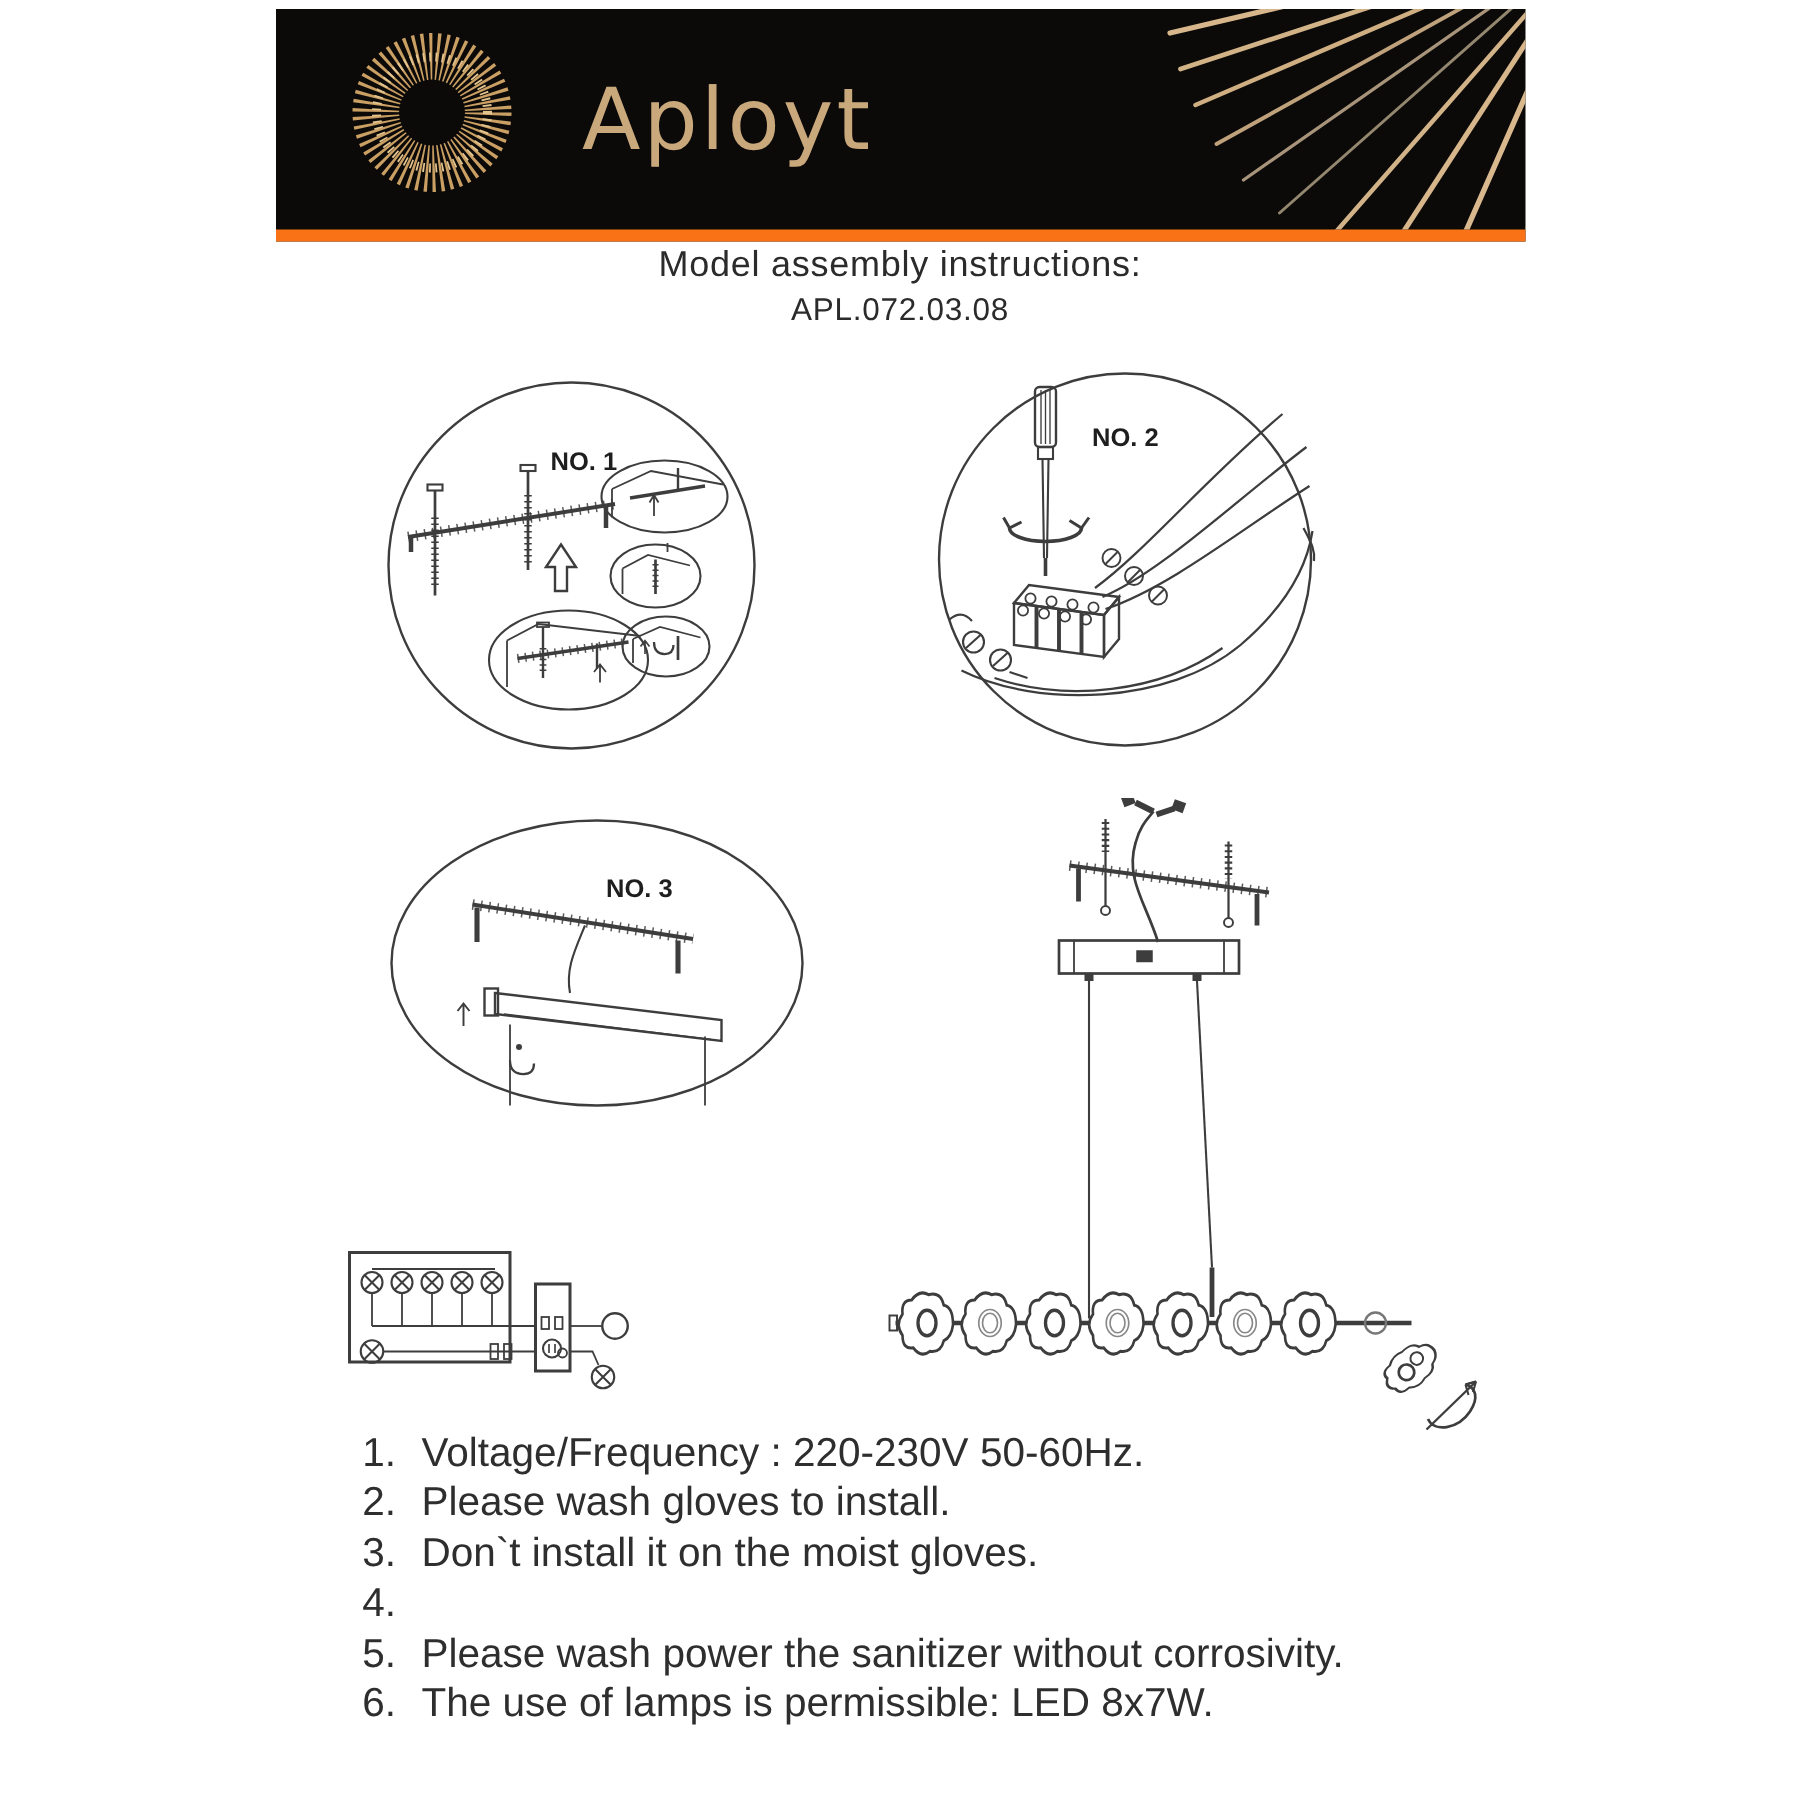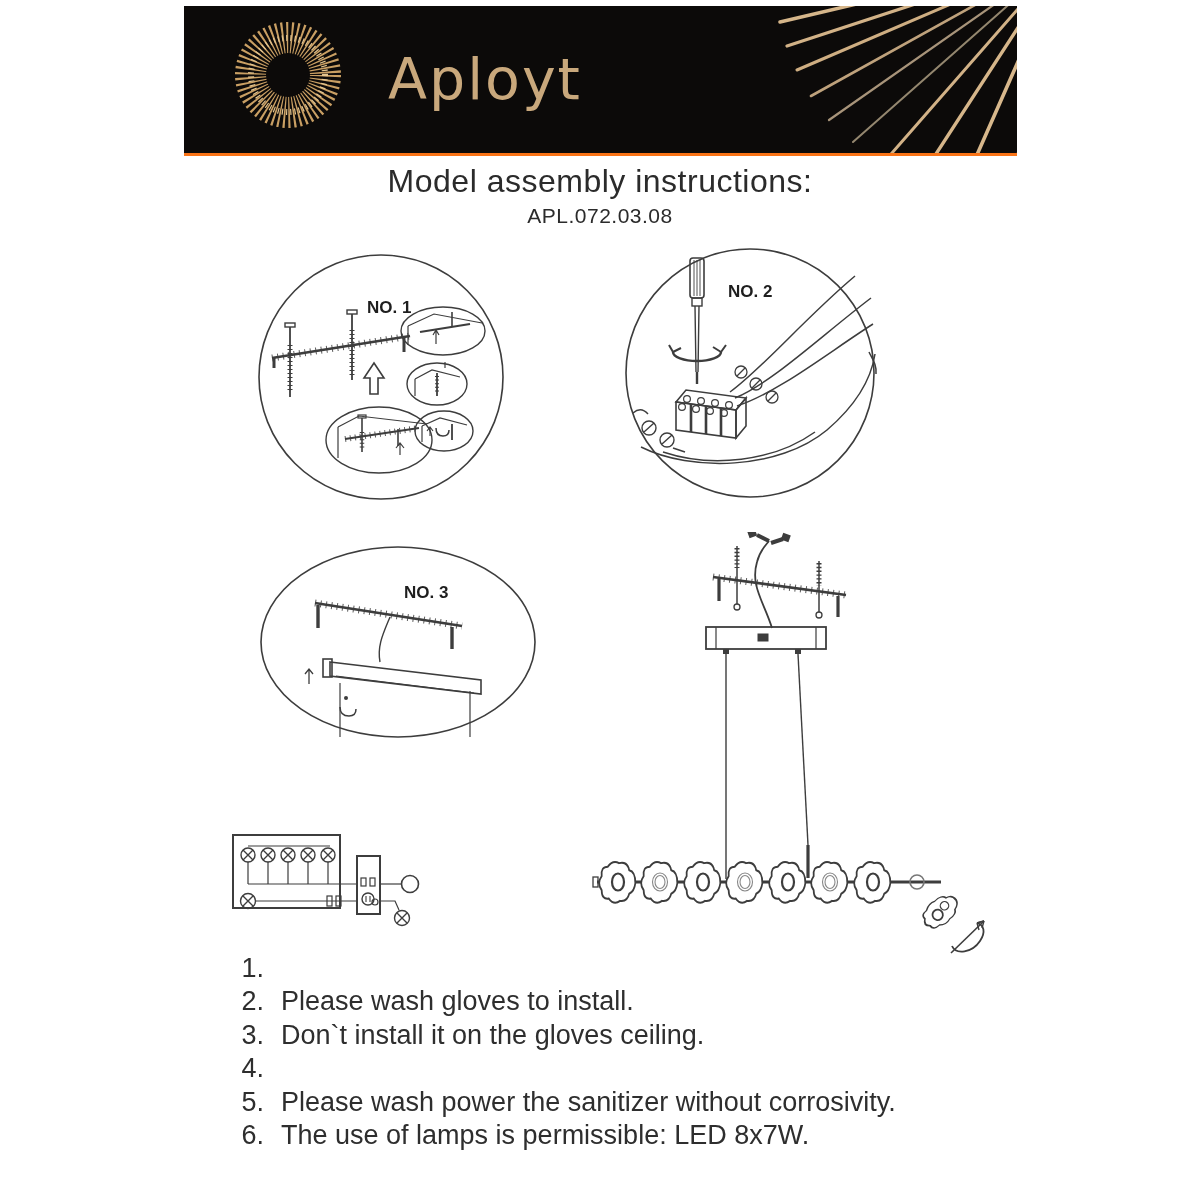--- a/index.html
+++ b/index.html
@@ -1,24 +1,24 @@
 <!DOCTYPE html>
 <html><head>
 <meta charset="utf-8">
 <style>
   html,body{margin:0;padding:0;background:#fff;}
   .page{position:relative;width:1200px;height:1200px;background:#ffffff;overflow:hidden;
         font-family:"Liberation Sans",sans-serif;color:#2d2d2d;}
   
   .banner{position:absolute;left:184px;top:6px;width:833px;height:147px;
-          background:#0c0a09;border-bottom:3px solid #f97316;}
+          background:#0c0a09;border-bottom:8px solid #f97316;}
   .banner svg{display:block;}
   
   .title-block{position:absolute;left:0;top:163px;width:1200px;text-align:center;}
-  .title-line1{font-size:32px;letter-spacing:0.5px;color:#2b2b2b;}
+  .title-line1{font-size:24px;letter-spacing:0.5px;color:#2b2b2b;}
   .title-line2{font-size:21px;letter-spacing:0.5px;color:#2b2b2b;margin-top:4px;}
   
   .diagram{position:absolute;}
   .diagram svg{display:block;}
   .dlabel{font-family:"Liberation Sans",sans-serif;font-weight:bold;font-size:17px;fill:#1e1e1e;}
   
   .instructions{position:absolute;left:228px;top:953px;width:790px;}
   .ins-row{display:flex;align-items:flex-start;height:33.4px;font-size:27px;color:#2e2e2e;}
   .ins-num{width:36px;text-align:right;margin-right:17px;flex:none;}
   .ins-text{white-space:nowrap;}
@@ -354,28 +354,29 @@
         <path d="M380,901 L395,901 L399,910" stroke-width="1.2"></path>
         <circle cx="402" cy="918" r="7.5" stroke-width="1.4"></circle>
         <path d="M397,913 L407,923 M407,913 L397,923" stroke-width="1.4"></path>
       </g>
     </svg>
   </div>
 
   <div class="instructions">
     <div class="ins-row">
       <span class="ins-num">1.</span>
+      <span class="ins-text">Voltage/Frequency : 220-230V 50-60Hz.</span>
     </div>
     <div class="ins-row">
       <span class="ins-num">2.</span>
       <span class="ins-text">Please wash gloves to install.</span>
     </div>
     <div class="ins-row">
       <span class="ins-num">3.</span>
-      <span class="ins-text">Don`t install it on the gloves ceiling.</span>
+      <span class="ins-text">Don`t install it on the moist gloves.</span>
     </div>
     <div class="ins-row">
       <span class="ins-num">4.</span>
     </div>
     <div class="ins-row">
       <span class="ins-num">5.</span>
       <span class="ins-text">Please wash power the sanitizer without corrosivity.</span>
     </div>
     <div class="ins-row">
       <span class="ins-num">6.</span>

